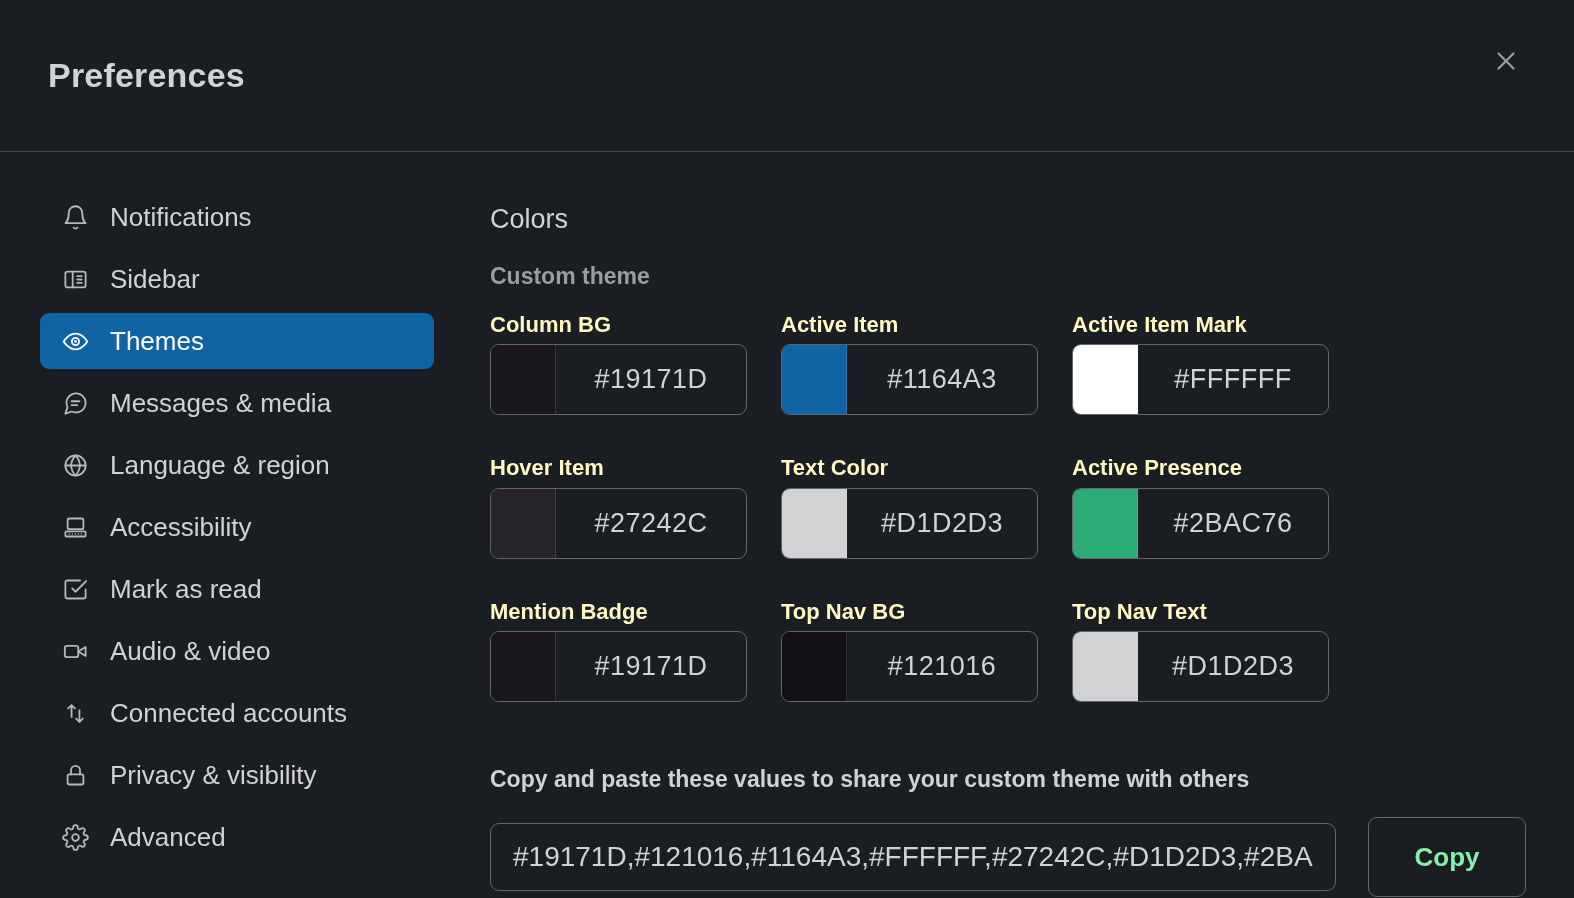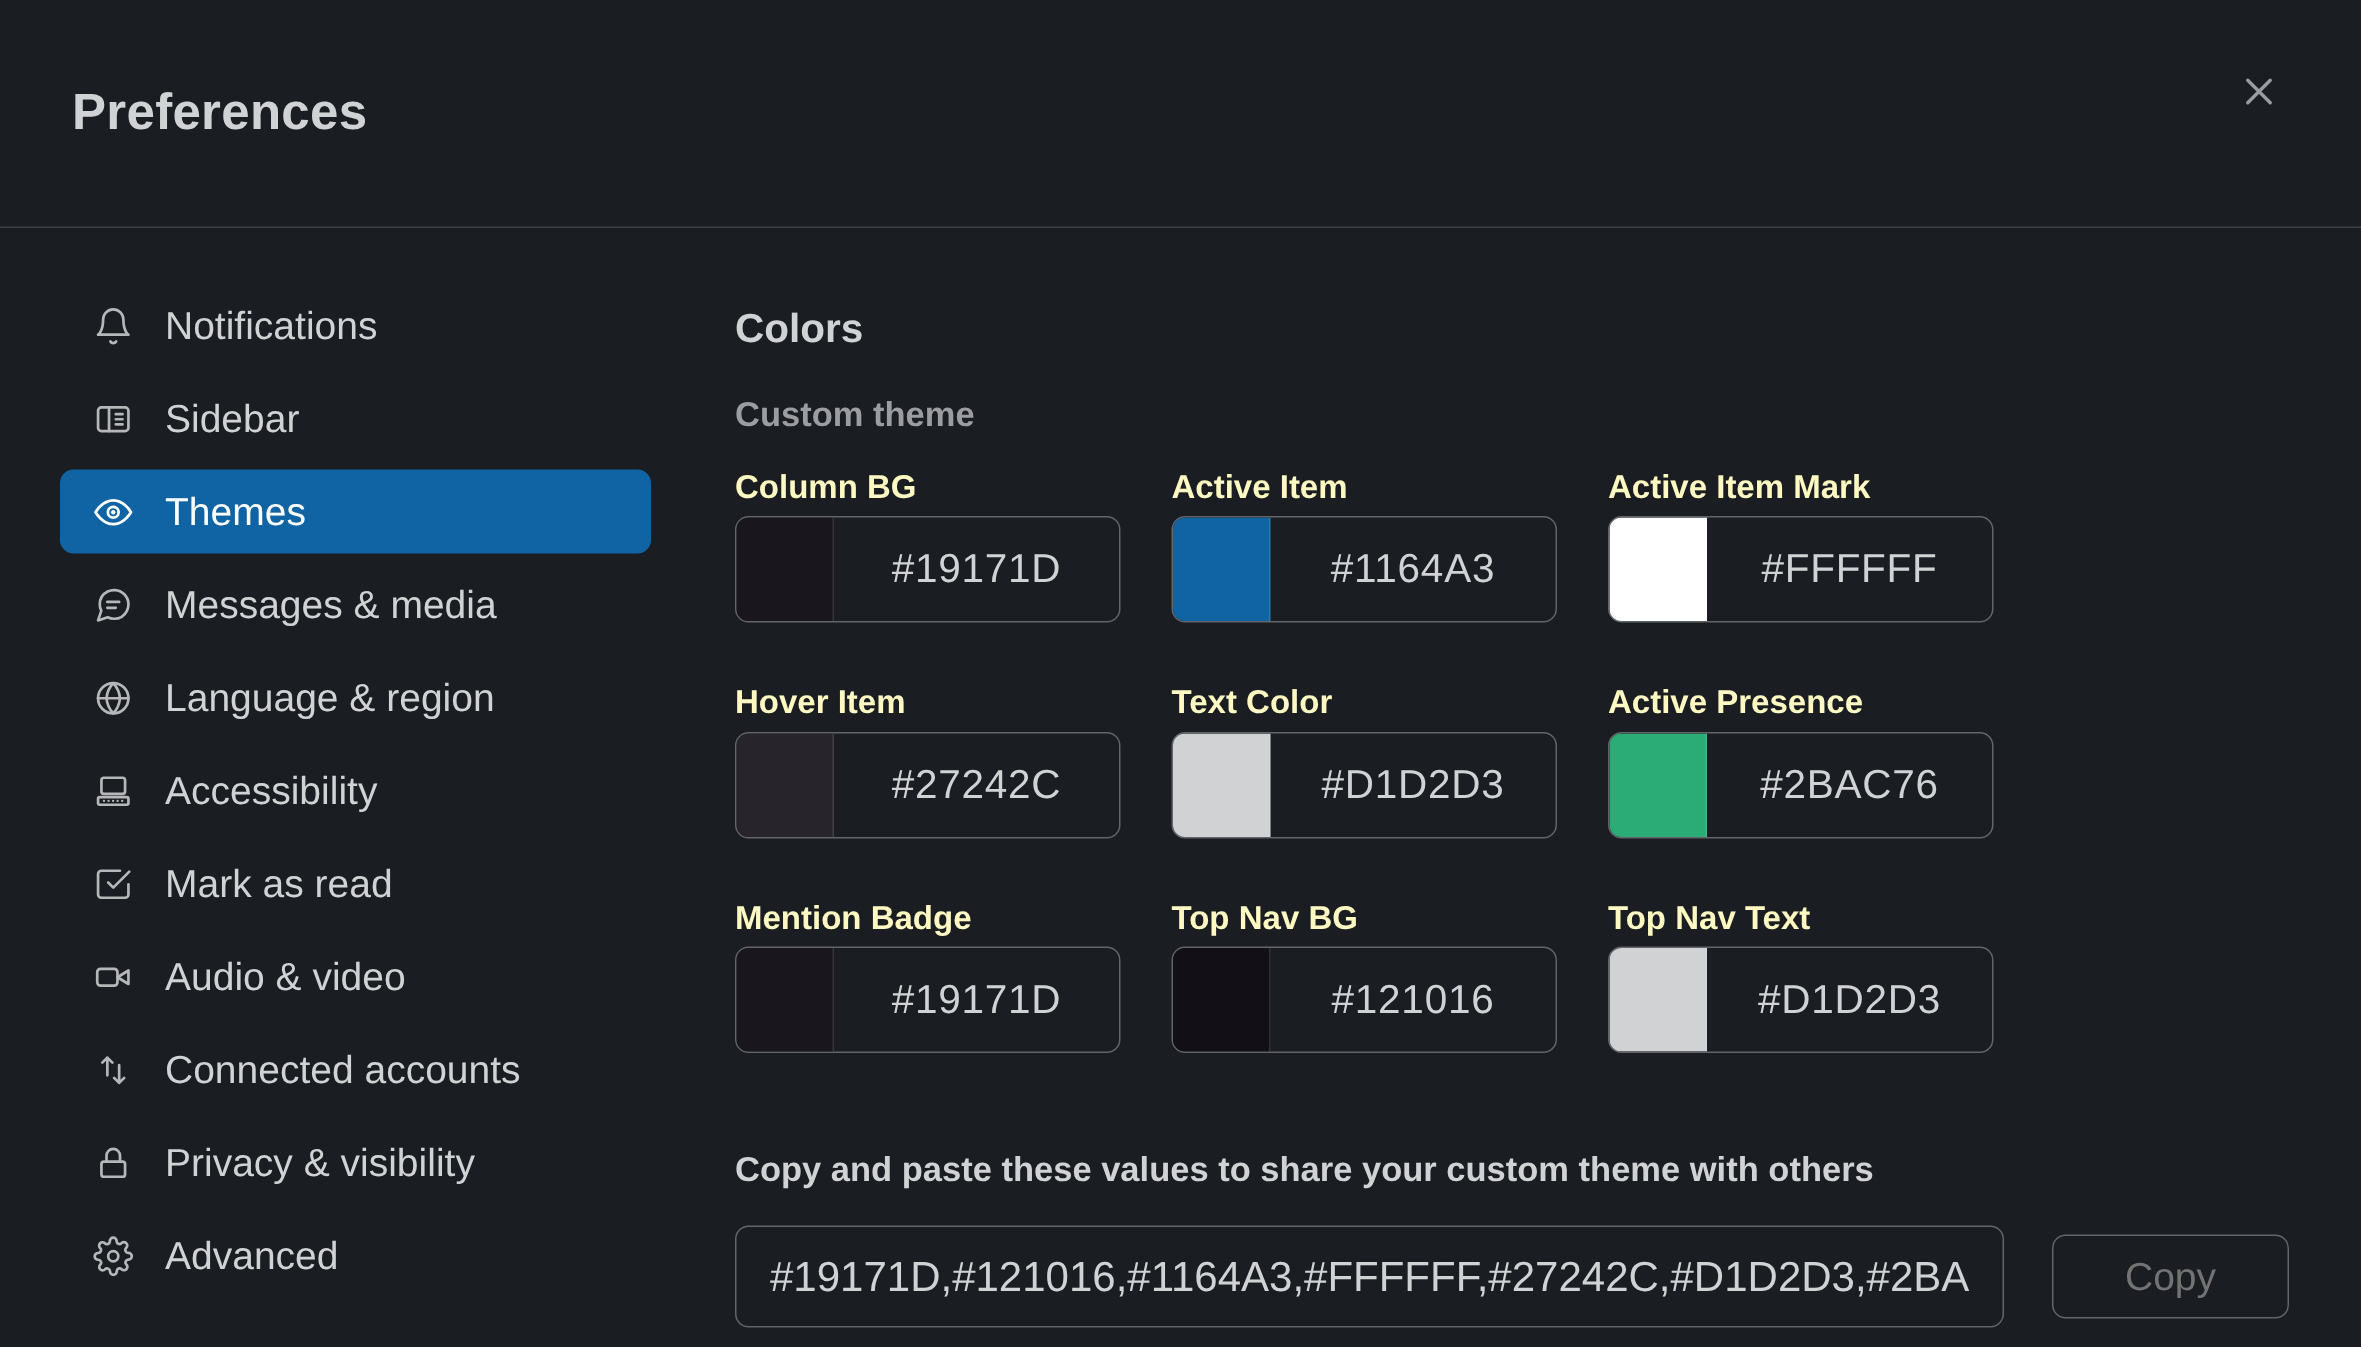--- a/index.html
+++ b/index.html
@@ -36,21 +36,21 @@
     font-size: 26px; color: #D1D2D3; cursor: pointer;
   }
   .side-item .icon { width: 27px; height: 27px; margin-right: 21px; display: flex; align-items: center; justify-content: center; flex: none; }
   .side-item svg { stroke: #b6b7b9; fill: none; stroke-width: 1.6; stroke-linecap: round; stroke-linejoin: round; }
   .side-item svg .f { fill: #b6b7b9; stroke: none; }
   .side-item.active { color: #FFFFFF; }
   .side-item.active svg { stroke: #FFFFFF; }
   .side-item.active svg .f { fill: #FFFFFF; }
   
   .main { flex: 1; margin: 0 48px 0 56px; padding-top: 52px; }
-  .section-title { font-size: 27px; font-weight: 700; color: #D1D2D3; }
+  .section-title { font-size: 27px; font-weight: 400; color: #D1D2D3; }
   .subsection-title { font-size: 23px; font-weight: 700; color: #9c9da1; margin-top: 28px; }
   .swatch-grid {
     margin-top: 22px;
     display: grid;
     grid-template-columns: repeat(3, 257px);
     gap: 40px 34px;
   }
   .swatch-label { font-size: 22px; font-weight: 700; color: #fef9c3; line-height: 1.2; margin-bottom: 6px; }
   .swatch-box {
     height: 71px;
@@ -74,24 +74,24 @@
     flex: 1; height: 68px;
     background: transparent;
     border: 1px solid #63656a; border-radius: 9px;
     color: #D1D2D3; font-size: 28px;
     padding: 0 22px;
     font-family: inherit;
     outline: none;
     white-space: nowrap; overflow: hidden;
   }
   .copy-btn {
-    width: 158px; height: 56px; margin-left: 32px; flex: none;
+    width: 158px; height: 80px; margin-left: 32px; flex: none;
     background: transparent;
     border: 1px solid #63656a; border-radius: 9px;
-    color: #737373; font-size: 26px; font-weight: 400;
+    color: #86efac; font-size: 26px; font-weight: 700;
     font-family: inherit; cursor: pointer;
   }
 </style>
 </head>
 <body>
 
 <div class="dlg-header">
   <div class="dlg-title">Preferences</div>
   <button class="close-btn">
     <span>

